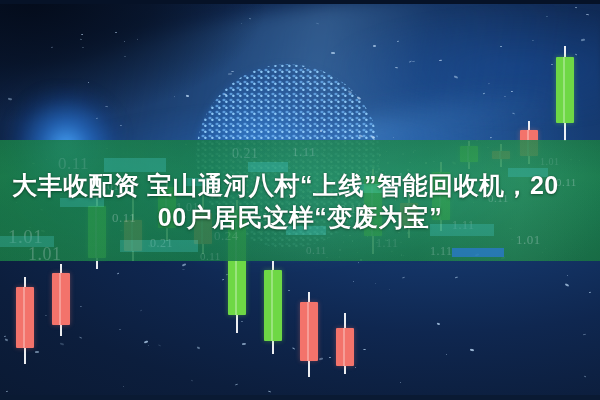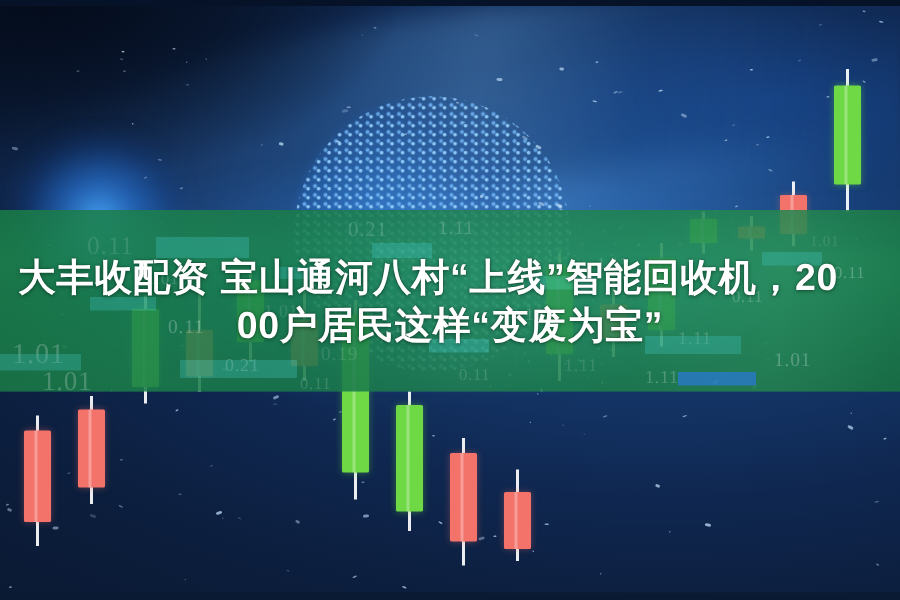--- a/index.html
+++ b/index.html
@@ -477,21 +477,21 @@
         <div class="num" style="left: 58px; top: 14px; font-size: 17px; opacity: 0.3;">0.11</div>
         <div class="num" style="left: 232px; top: 6px; font-size: 14px; opacity: 0.39;">0.21</div>
         <div class="num" style="left: 292px; top: 4px; font-size: 13px; opacity: 0.48;">1.11</div>
         <div class="num" style="left: 8px; top: 86px; font-size: 19px; opacity: 0.57;">1.01</div>
         <div class="num" style="left: 112px; top: 70px; font-size: 13px; opacity: 0.66;">0.11</div>
         <div class="num" style="left: 176px; top: 60px; font-size: 12px; opacity: 0.3;">1.01</div>
         <div class="num" style="left: 340px; top: 62px; font-size: 12px; opacity: 0.39;">0.11</div>
         <div class="num" style="left: 398px; top: 30px; font-size: 11px; opacity: 0.48;">1.11</div>
         <div class="num" style="left: 28px; top: 104px; font-size: 18px; opacity: 0.57;">1.01</div>
         <div class="num" style="left: 150px; top: 96px; font-size: 12px; opacity: 0.66;">0.21</div>
-        <div class="num" style="left: 214px; top: 88px; font-size: 13px; opacity: 0.3;">0.19</div>
+        <div class="num" style="left: 214px; top: 88px; font-size: 13px; opacity: 0.3;">0.24</div>
         <div class="num" style="left: 262px; top: 70px; font-size: 12px; opacity: 0.39;">1.01</div>
         <div class="num" style="left: 452px; top: 78px; font-size: 12px; opacity: 0.48;">1.11</div>
         <div class="num" style="left: 488px; top: 52px; font-size: 11px; opacity: 0.57;">0.11</div>
         <div class="num" style="left: 516px; top: 92px; font-size: 13px; opacity: 0.66;">1.01</div>
         <div class="num" style="left: 376px; top: 96px; font-size: 12px; opacity: 0.3;">1.11</div>
         <div class="num" style="left: 306px; top: 104px; font-size: 11px; opacity: 0.39;">0.11</div>
         <div class="num" style="left: 98px; top: 40px; font-size: 11px; opacity: 0.48;">1.01</div>
         <div class="num" style="left: 430px; top: 104px; font-size: 12px; opacity: 0.57;">1.11</div>
         <div class="num" style="left: 556px; top: 36px; font-size: 11px; opacity: 0.66;">0.11</div>
         <div class="num" style="left: 540px; top: 16px; font-size: 10px; opacity: 0.3;">1.01</div>

